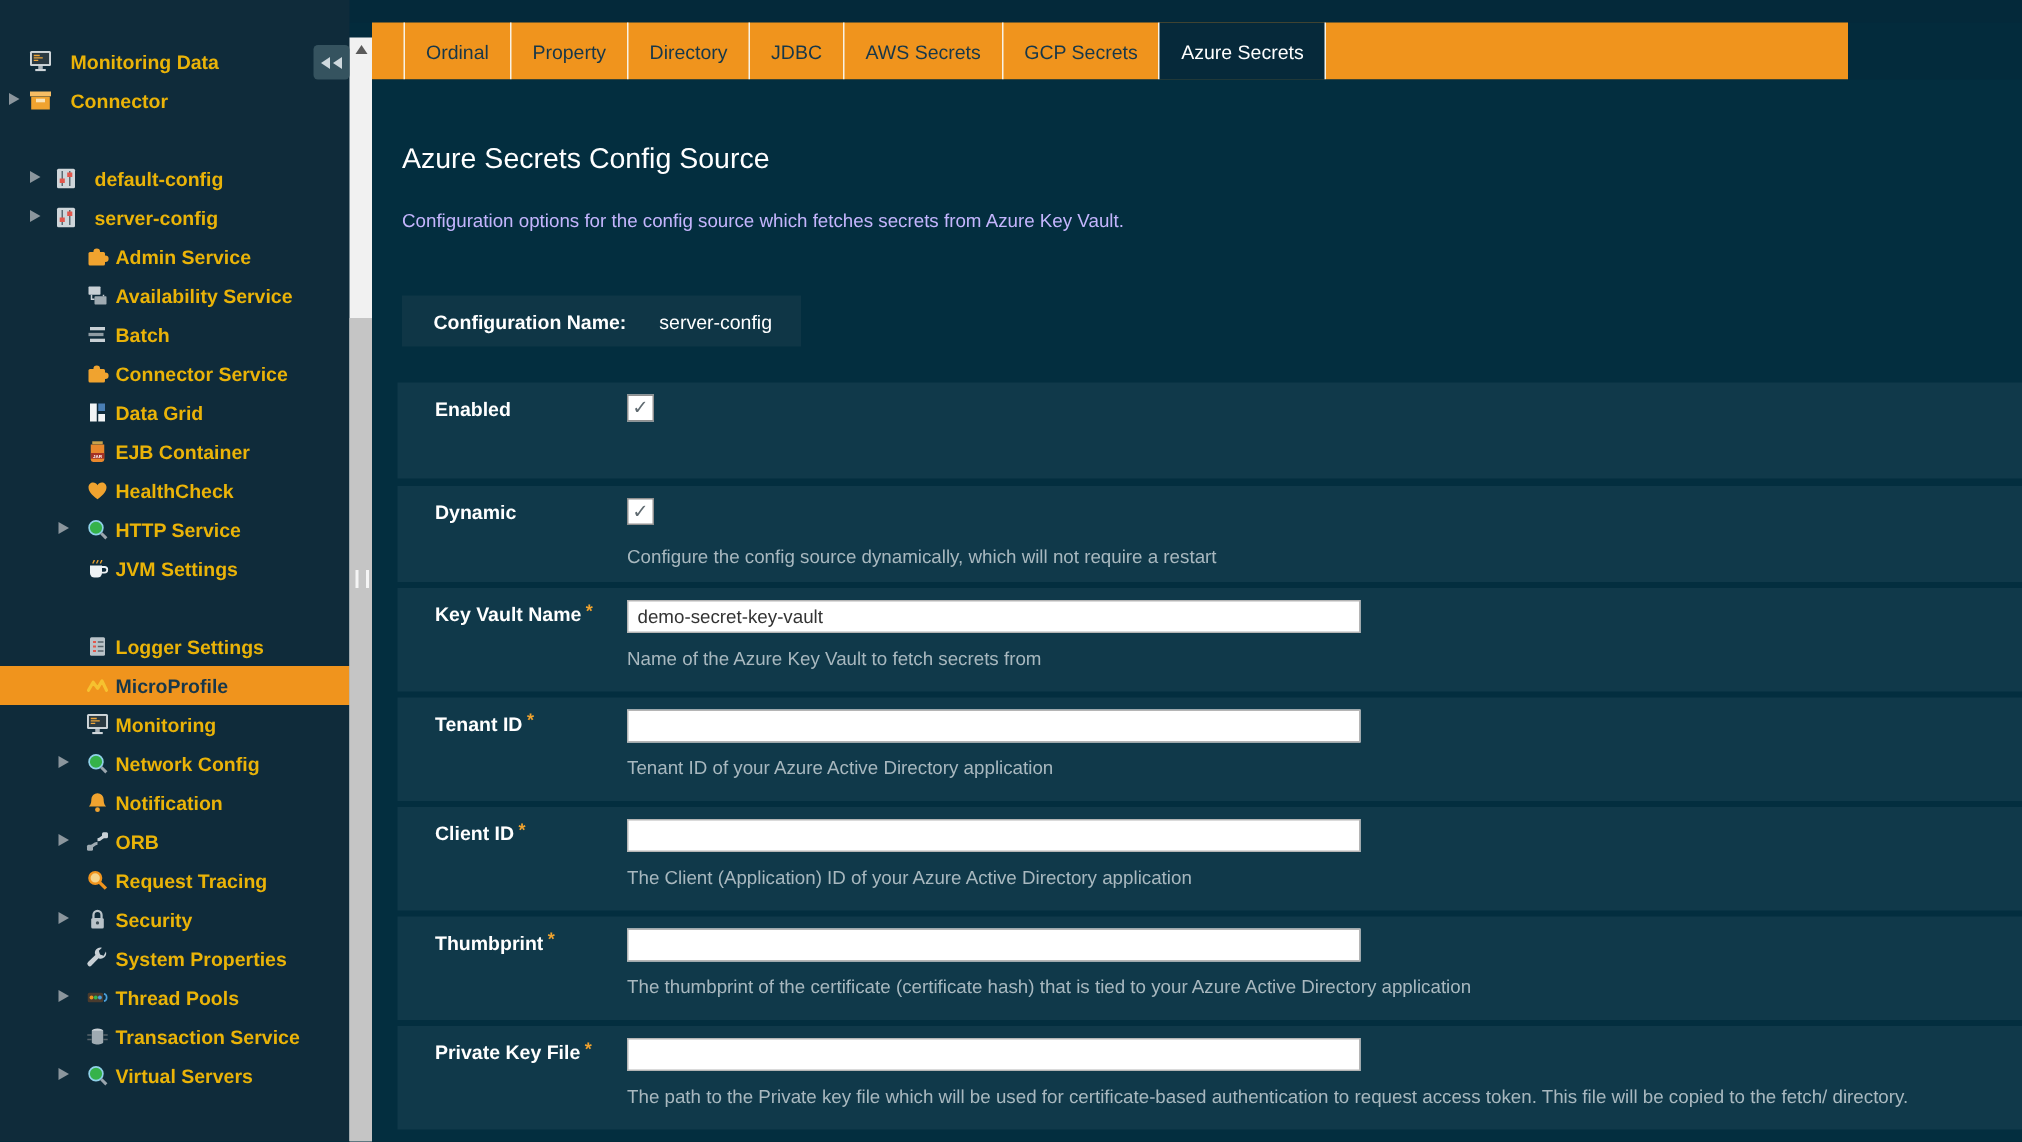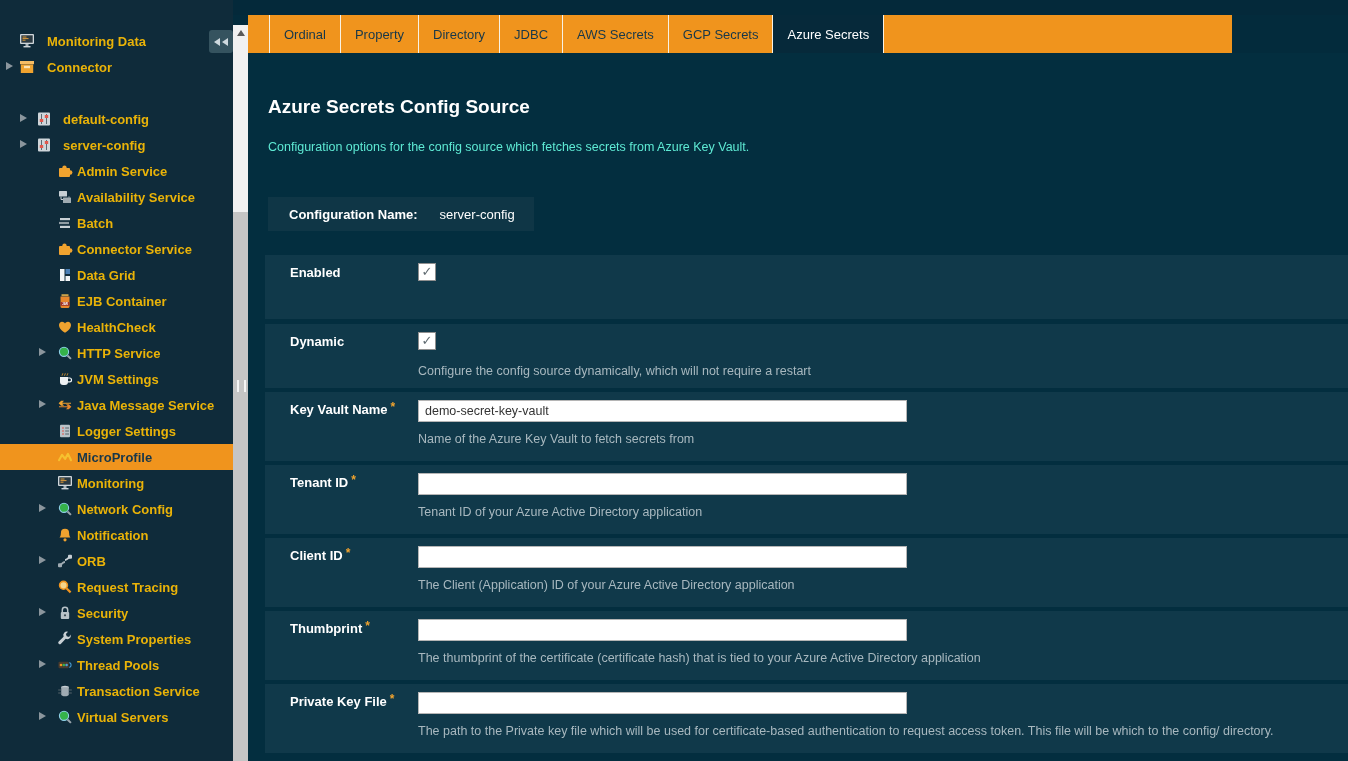--- a/index.html
+++ b/index.html
@@ -38,22 +38,22 @@
   
   #tab-bar{position:absolute;left:248px;top:15px;width:984px;height:38px;background:#f0941d;display:flex;}
   #tab-bar::before{content:'';width:21px;}
   .tab{display:flex;align-items:center;padding:0 14px;font-size:13px;color:#16374a;
     border-left:1px solid #f8f2e4;height:100%;cursor:pointer;white-space:nowrap;}
   .tab:last-child{border-right:1px solid #f8f2e4;}
   .tab.active{background:#06293a;color:#ffffff;}
 
   
   #content{position:absolute;left:248px;top:53px;width:1100px;height:708px;background:#032e3f;}
-  #page-title{position:absolute;left:20px;top:43px;font-size:19px;font-weight:bold;color:#ffffff;}
-  #page-subtitle{position:absolute;left:20px;top:87px;font-size:12.5px;color:#5eead4;}
+  #page-title{position:absolute;left:20px;top:43px;font-size:19px;font-weight:normal;color:#ffffff;}
+  #page-subtitle{position:absolute;left:20px;top:87px;font-size:12.5px;color:#c4b5fd;}
 
   #config-name-panel{position:absolute;left:20px;top:144px;width:266px;height:34px;background:#0f3646;
     display:flex;align-items:center;}
   #config-name-label{margin-left:21px;font-size:13px;font-weight:bold;color:#ffffff;}
   #config-name-value{margin-left:22px;font-size:13px;color:#ffffff;}
 
   .form-row{position:absolute;left:17px;width:1083px;background:#10394a;}
   .f-label{position:absolute;left:25px;top:10px;font-size:13px;font-weight:bold;color:#ffffff;white-space:nowrap;}
   .f-star{color:#f0a32f;font-size:12px;position:relative;top:-3px;margin-left:3px;}
   .f-check{position:absolute;left:153px;top:8px;width:16px;height:16px;background:#ffffff;
@@ -199,30 +199,20 @@
     <div class="tree-item" style="top: 366px;">
       <span class="ticon" style="left: 57px;">
         <svg viewBox="0 0 16 16" width="16" height="16">
           <path d="M3 6h8v5a3 3 0 0 1-3 3H6a3 3 0 0 1-3-3z" fill="#eef2f4"></path>
           <path d="M11 7h1.6a1.9 1.9 0 0 1 0 3.8H11" fill="none" stroke="#eef2f4" stroke-width="1.2"></path>
           <path d="M5 4.6c0-1 .8-1 .8-2.2M7.5 4.6c0-1 .8-1 .8-2.2M10 4.6c0-1 .8-1 .8-2.2" stroke="#f0a32f" stroke-width="0.9" fill="none"></path>
         </svg>
       </span>
       <span class="tlabel" style="left: 77px;">JVM Settings</span>
     </div>
-    <div class="tree-item" style="top: 392px;">
-      <span class="tri right" style="left: 39px;"></span>
-      <span class="ticon" style="left: 57px;">
-        <svg viewBox="0 0 16 16" width="16" height="16">
-          <path d="M14 5.8H5.2L7 3.8H4.2L1.6 6.3l2.6 2.5H7L5.2 6.8H14z" fill="#f0a32f"></path>
-          <path d="M2 10.2h8.8L9 12.2h2.8l2.6-2.5-2.6-2.5H9l1.8 2H2z" fill="#e8872c"></path>
-        </svg>
-      </span>
-      <span class="tlabel" style="left: 77px;">Java Message Service</span>
-    </div>
     <div class="tree-item" style="top: 418px;">
       <span class="ticon" style="left: 57px;">
         <svg viewBox="0 0 16 16" width="16" height="16">
           <rect x="3" y="1.8" width="10" height="12.4" rx="1" fill="#b9c3c9"></rect>
           <path d="M5 5h2M5 8h2M5 11h2" stroke="#e2574c" stroke-width="1.2"></path>
           <path d="M8.2 5h3.8M8.2 8h3.8M8.2 11h3.8" stroke="#57646b" stroke-width="1"></path>
         </svg>
       </span>
       <span class="tlabel" style="left: 77px;">Logger Settings</span>
     </div>
@@ -408,16 +398,16 @@
         <div class="f-hint">The Client (Application) ID of your Azure Active Directory application</div>
       </div>
       <div class="form-row" style="top: 558px; height: 69px;">
         <span class="f-label">Thumbprint<span class="f-star">*</span></span>
         <input type="text" class="f-input" style="">
         <div class="f-hint">The thumbprint of the certificate (certificate hash) that is tied to your Azure Active Directory application</div>
       </div>
       <div class="form-row" style="top: 631px; height: 69px;">
         <span class="f-label">Private Key File<span class="f-star">*</span></span>
         <input type="text" class="f-input" style="">
-        <div class="f-hint">The path to the Private key file which will be used for certificate-based authentication to request access token. This file will be which to the config/ directory.</div>
+        <div class="f-hint">The path to the Private key file which will be used for certificate-based authentication to request access token. This file will be copied to the fetch/ directory.</div>
       </div>
     </div>
 </div>
 
 </body></html>

